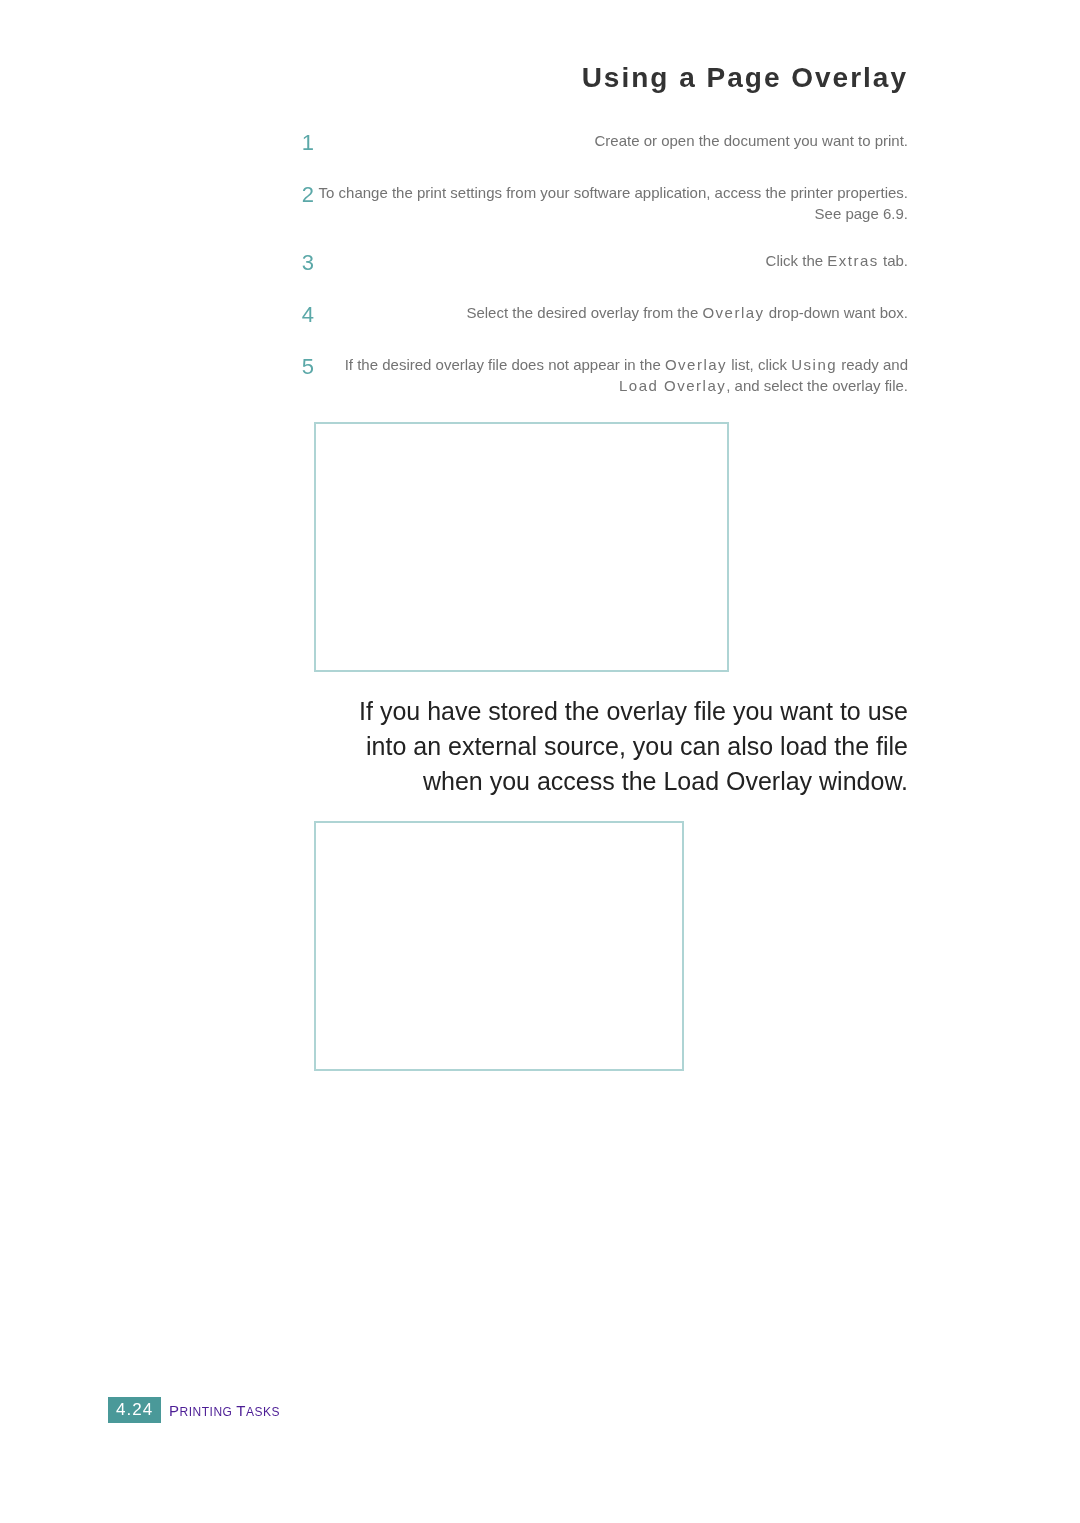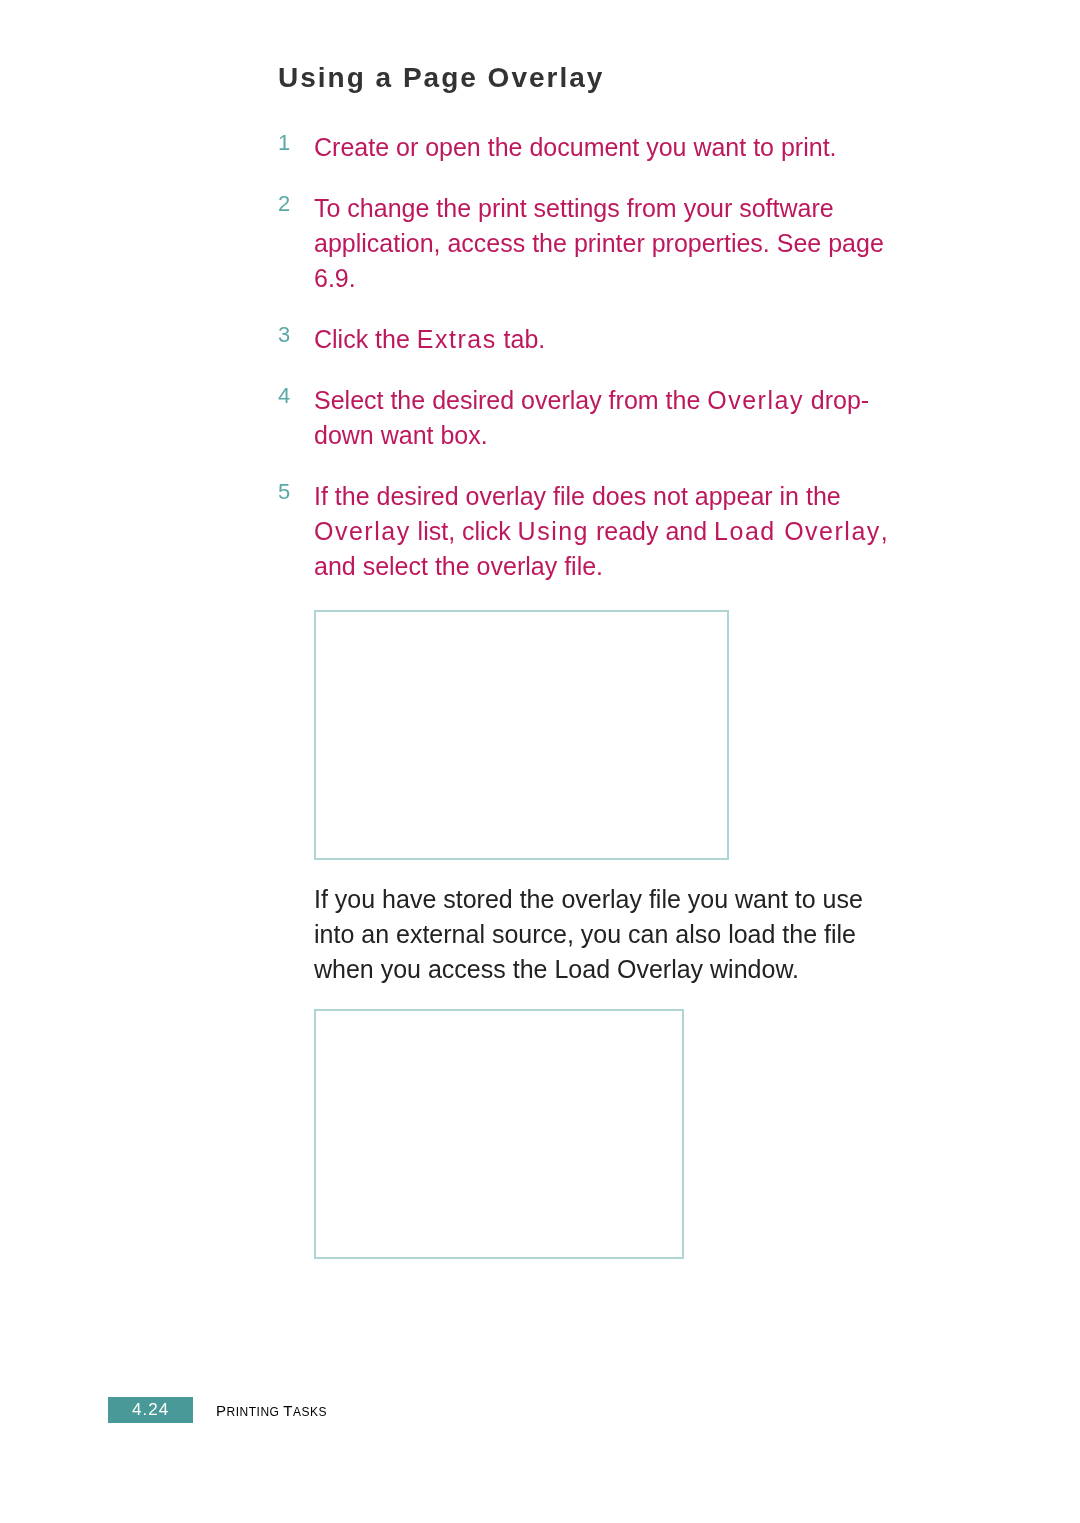--- a/index.html
+++ b/index.html
@@ -1,18 +1,19 @@
 <!DOCTYPE html>
 <html><head>
   <meta charset="utf-8">
   <style>
     * {
       margin: 0;
       padding: 0;
       box-sizing: border-box;
+      text-align: right;
     }
     
     body {
       width: 1080px;
       height: 1523px;
       background: #ffffff;
       font-family: Verdana, Geneva, sans-serif;
       position: relative;
     }
     
@@ -47,23 +48,23 @@
     .step-number {
       flex-shrink: 0;
       width: 36px;
       font-size: 22px;
       color: #5ba8a8;
       font-weight: 400;
     }
     
     .step-text {
       flex: 1;
-      font-size: 25px;
+      font-size: 15px;
       line-height: 1.4;
-      color: #be185d;
+      color: #737373;
     }
     
     .ui-label {
       font-weight: 400;
       letter-spacing: 1.5px;
     }
     
     .placeholder-box {
       border: 2px solid #aed4d4;
       background: #ffffff;
@@ -98,27 +99,27 @@
       display: flex;
       align-items: center;
     }
     
     .page-badge {
       background: #4a9999;
       color: #ffffff;
       font-size: 17px;
       font-weight: 400;
       letter-spacing: 1px;
-      padding: 3px 24px;
+      padding: 3px 8px;
     }
     
     .footer-text {
       font-size: 15px;
-      color: #000000;
-      margin-left: 23px;
+      color: #4c1d95;
+      margin-left: 8px;
       font-variant: small-caps;
       letter-spacing: 0.5px;
     }
   </style>
 </head>
 <body>
 
 <div class="content">
 
   <h2 class="heading">Using a Page Overlay</h2>

